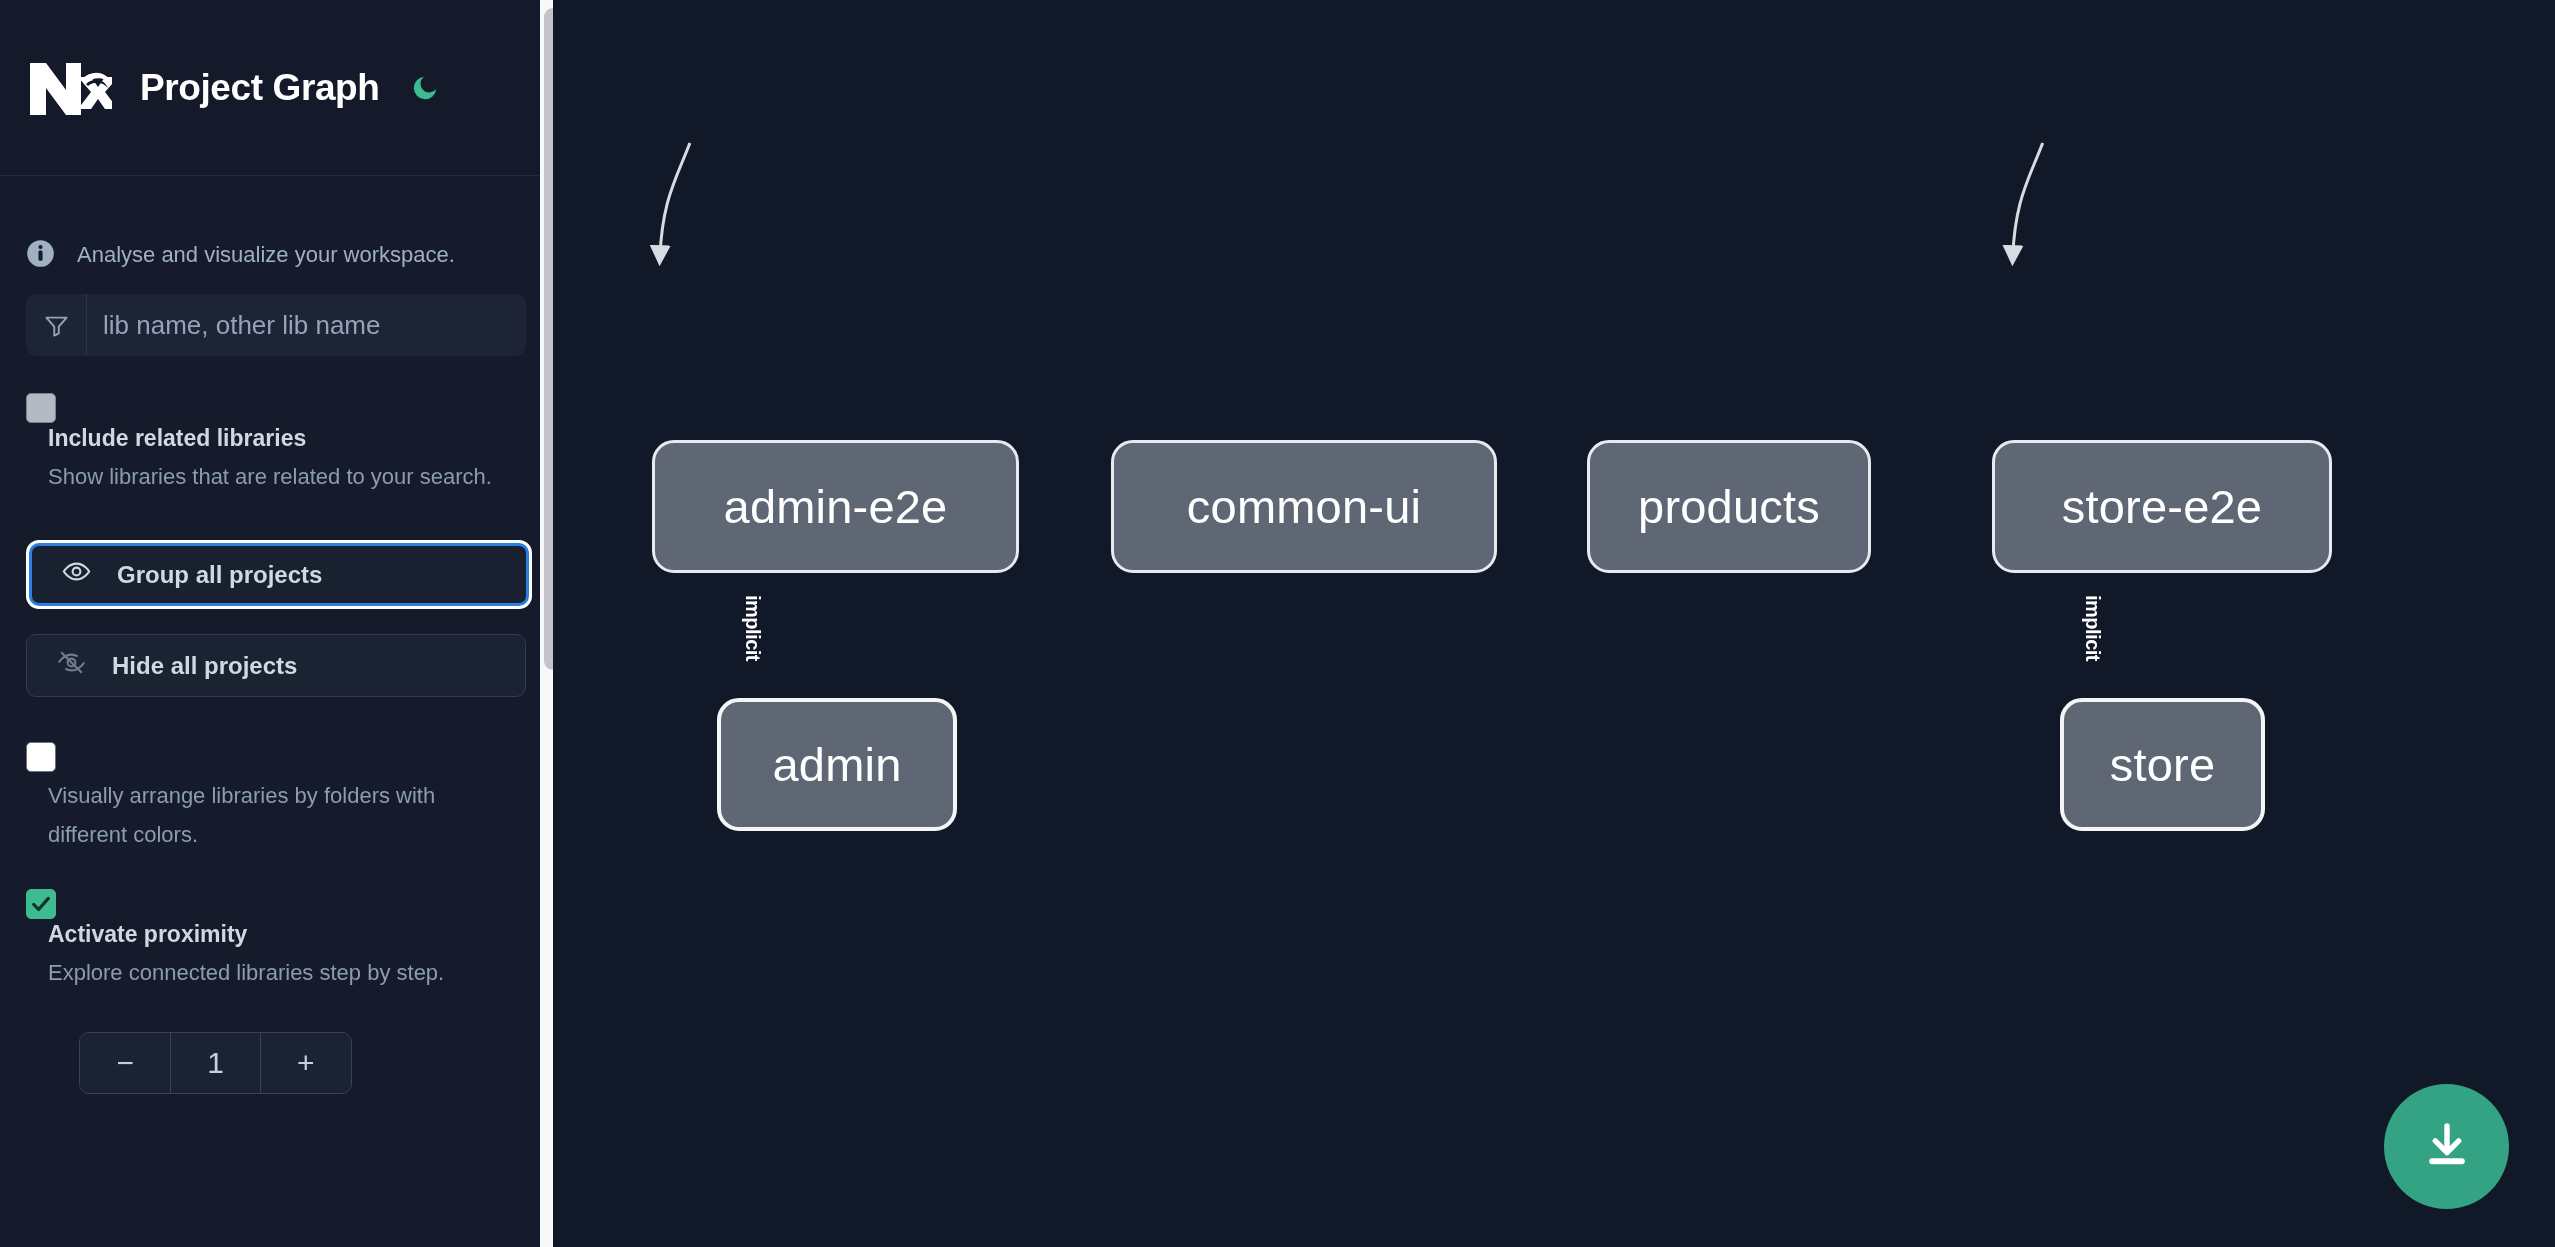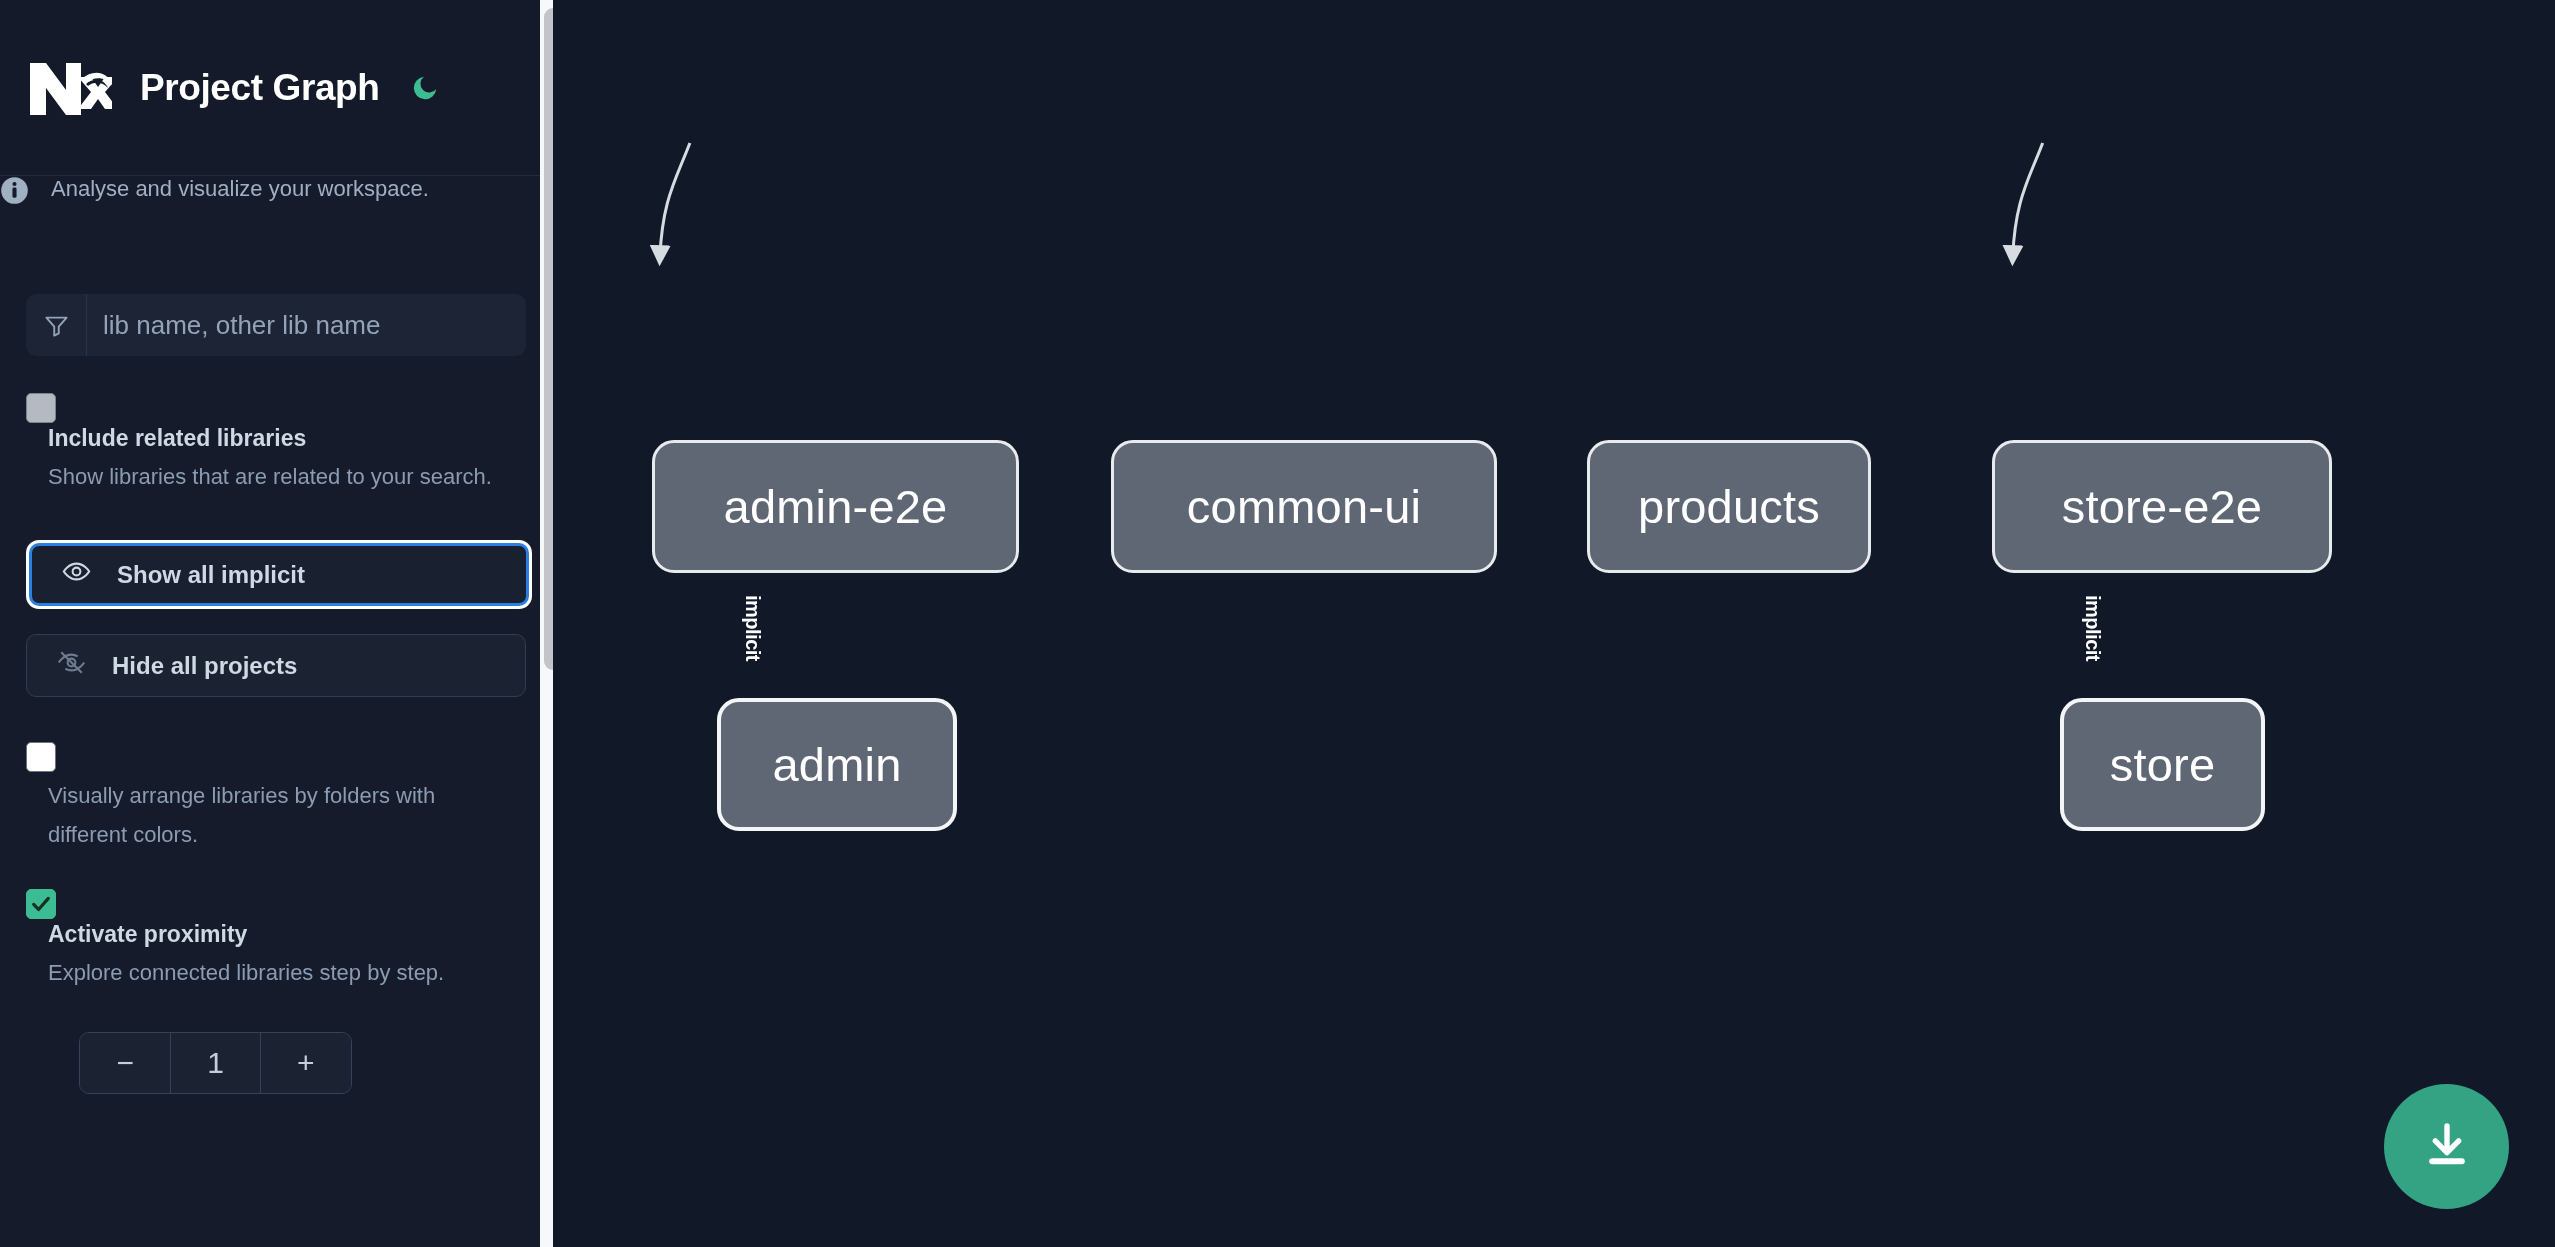--- a/index.html
+++ b/index.html
@@ -39,21 +39,22 @@
     white-space: nowrap;
   }
   .theme-toggle {
     margin-left: 26px; width: 40px; height: 40px;
     display: flex; align-items: center; justify-content: center;
     cursor: pointer;
   }
 
   .sb-sub {
     height: 92px;
-    display: flex; align-items: flex-start;
+    display: flex; align-items: flex-end;
+    padding-left: 26px;
     background: #151b2b;
   }
   .info-icon { width: 29px; height: 29px; flex: 0 0 29px; }
   .sb-sub-text {
     margin-left: 22px; font-size: 22px; color: #9fb0c3;
     white-space: nowrap;
   }
 
   .sb-body { padding: 0 26px; background: #151b2b; }
 
@@ -256,21 +257,21 @@
         </div>
 
         <div id="show-all-wrap">
           <button class="big-btn focused">
             <span>
               <svg viewBox="0 0 24 24" width="29" height="29">
                 <path d="M1.5 12S5.5 5.5 12 5.5 22.5 12 22.5 12 18.5 18.5 12 18.5 1.5 12 1.5 12z" fill="none" stroke="#cfd9e4" stroke-width="1.7"></path>
                 <circle cx="12" cy="12" r="3.2" fill="none" stroke="#cfd9e4" stroke-width="1.7"></circle>
               </svg>
             </span>
-            <span class="lbl">Show all implicit</span>
+            <span class="lbl">Group all projects</span>
           </button>
         </div>
 
         <div id="hide-all-wrap">
           <button class="big-btn">
             <span>
               <svg viewBox="0 0 24 24" width="29" height="29">
                 <path d="M1.5 12S5.5 5.5 12 5.5c2 0 3.7.6 5.1 1.5M22.5 12s-4 6.5-10.5 6.5c-2 0-3.7-.6-5.1-1.5" fill="none" stroke="#6f7c90" stroke-width="1.7"></path>
                 <circle cx="12" cy="12" r="3.2" fill="none" stroke="#6f7c90" stroke-width="1.7"></circle>
                 <line x1="3.5" y1="3.5" x2="20.5" y2="20.5" stroke="#6f7c90" stroke-width="1.7"></line>

